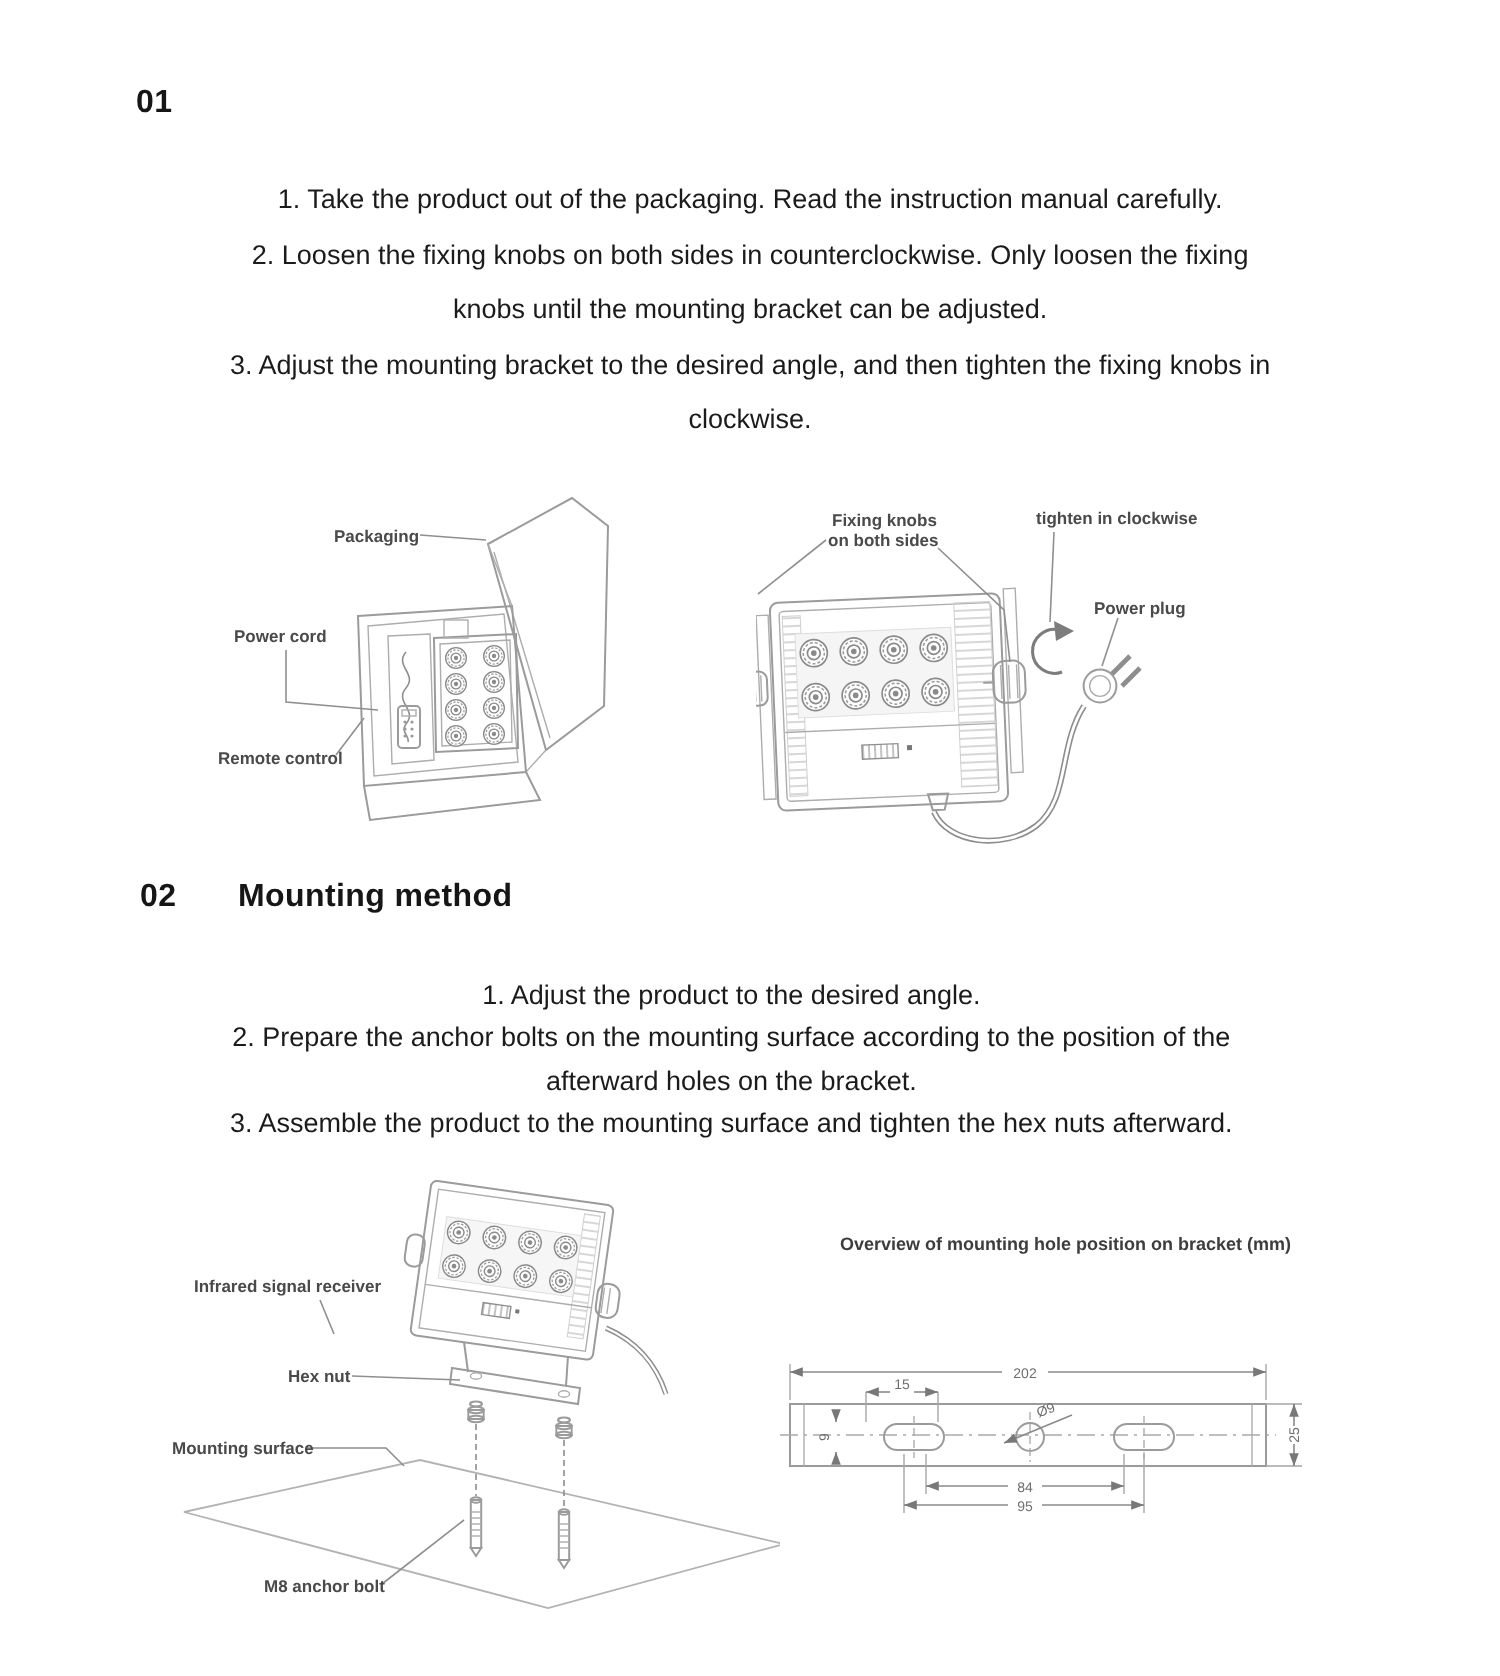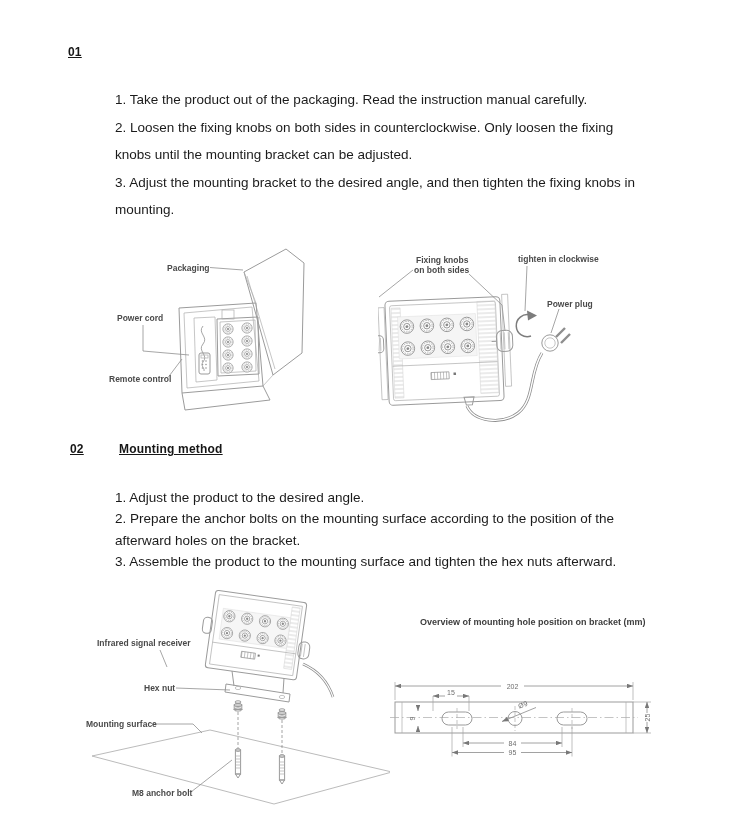--- a/index.html
+++ b/index.html
@@ -1,23 +1,23 @@
 <!DOCTYPE html>
 <html><head>
 <meta charset="utf-8">
 <style>
   html,body{margin:0;padding:0;background:#fff;}
   .page{position:relative;width:750px;height:838px;background:#ffffff;
         font-family:"Liberation Sans",sans-serif;overflow:hidden;}
-  .sec-head{position:absolute;display:flex;font-weight:700;font-size:12px;
-            line-height:20px;color:#161616;letter-spacing:0.2px;text-decoration:underline;}
+  .sec-head{position:absolute;display:flex;font-weight:700;font-size:16px;
+            line-height:20px;color:#161616;letter-spacing:0.2px;}
   .sec-num{width:49px;}
   #sec1-head{left:68px;top:42px;}
   #sec2-head{left:70px;top:439px;}
-  .instructions{position:absolute;left:115px;font-size:13.5px;color:#1b1b1b;}
+  .instructions{position:absolute;left:115px;font-size:13.5px;color:#1b1b1b;text-align:center;}
   #ins1{top:86px;line-height:27.6px;}
   #ins2{top:487px;line-height:21.3px;}
   .iline{white-space:nowrap;}
   .dg{position:absolute;}
   #d1{left:100px;top:240px;}
   #d2{left:378px;top:245px;}
   #d3{left:60px;top:580px;}
   #d4{left:390px;top:655px;}
   .lbl{font:600 8.5px "Liberation Sans",sans-serif;fill:#4a4a4a;}
   .dim{font:400 7px "Liberation Sans",sans-serif;fill:#6e6e6e;}
@@ -33,21 +33,21 @@
 <div class="page">
 
   <div class="sec-head" id="sec1-head">
     <span class="sec-num">01</span>
   </div>
   <div class="instructions" id="ins1">
     <div class="iline">1. Take the product out of the packaging. Read the instruction manual carefully.</div>
     <div class="iline">2. Loosen the fixing knobs on both sides in counterclockwise. Only loosen the fixing</div>
     <div class="iline">knobs until the mounting bracket can be adjusted.</div>
     <div class="iline">3. Adjust the mounting bracket to the desired angle, and then tighten the fixing knobs in</div>
-    <div class="iline">mounting.</div>
+    <div class="iline">clockwise.</div>
   </div>
 
   <svg class="dg" id="d1" width="290" height="185" viewBox="0 0 290 185">
     <defs>
       <g id="led1">
         <circle r="7.2" fill="#fdfdfd" stroke="#8a8a8a" stroke-width="0.9"></circle>
         <circle r="5.6" fill="none" stroke="#9a9a9a" stroke-width="0.8" stroke-dasharray="1.6 1.1"></circle>
         <circle r="3.4" fill="none" stroke="#8a8a8a" stroke-width="0.9"></circle>
         <circle r="1.5" fill="#8a8a8a"></circle>
       </g>

